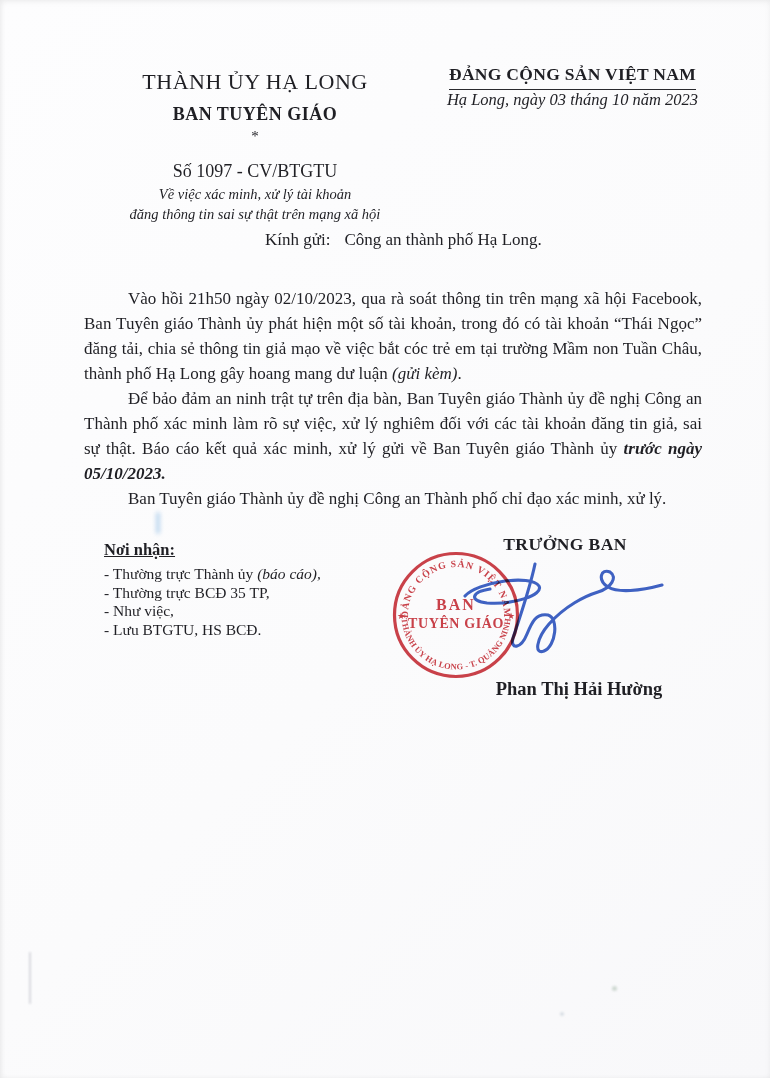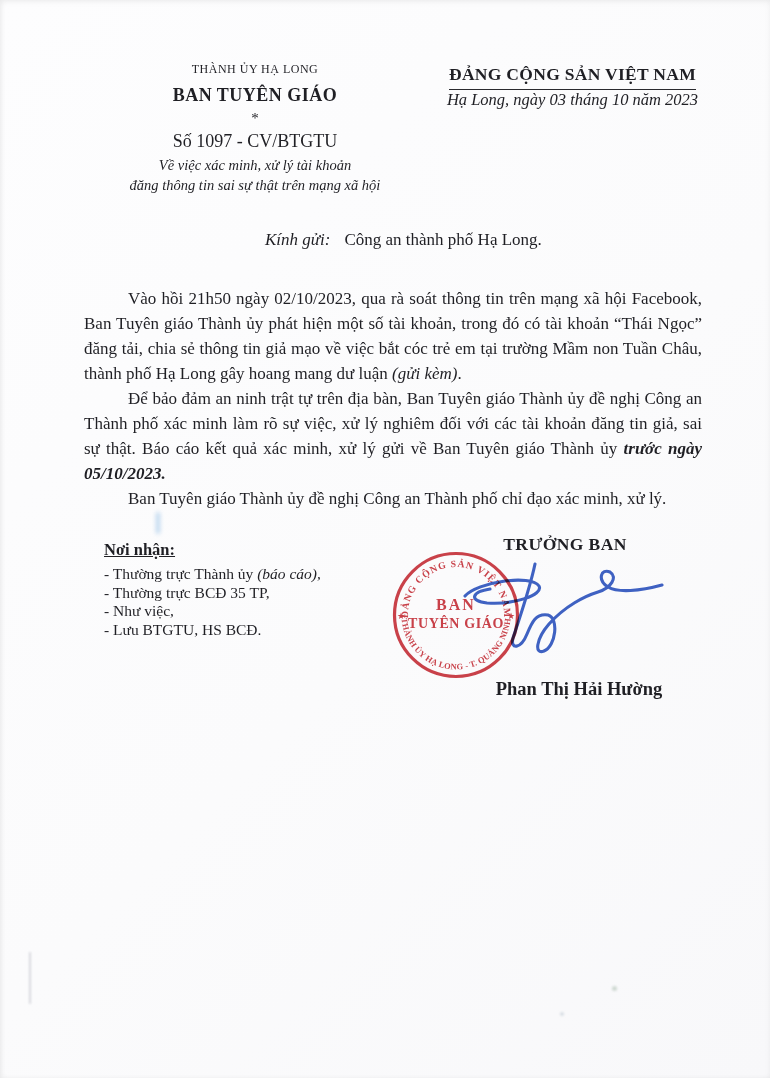--- a/index.html
+++ b/index.html
@@ -14,39 +14,39 @@
     background:linear-gradient(135deg,#fdfdfe 0%,#fbfbfc 55%,#f8f8fa 100%);
     color:#1f1f24;
     overflow:hidden;
     box-shadow:inset 0 2px 6px rgba(0,0,0,0.05), inset 2px 0 5px rgba(0,0,0,0.04);
   }
   
   .hdr-left{
     position:absolute;left:100px;top:62px;width:310px;
     text-align:center;line-height:1.25;
   }
-  .hdr-left .org1{font-size:12px;letter-spacing:0.5px;}
+  .hdr-left .org1{font-size:22px;letter-spacing:0.5px;margin-top:6px;}
   .hdr-left .org2{font-size:18px;font-weight:bold;letter-spacing:0.5px;margin-top:7px;}
   .hdr-left .star{font-size:15px;margin-top:2px;}
-  .hdr-left .docnum{font-size:18px;margin-top:3px;}
+  .hdr-left .docnum{font-size:18px;margin-top:14px;}
   .hdr-left .subject{font-size:14.5px;font-style:italic;line-height:1.38;margin-top:2px;}
   .hdr-right{
     position:absolute;left:415px;top:64px;width:315px;
     text-align:center;
   }
   .hdr-right .party{
     display:inline-block;font-size:17.5px;font-weight:bold;letter-spacing:0.3px;
     padding-bottom:4px;border-bottom:1.5px solid #2a2a2e;
   }
   .hdr-right .pdate{font-size:16.5px;font-style:italic;}
   
   .salutation{
     position:absolute;left:265px;top:230px;font-size:17px;white-space:nowrap;
   }
-  .salutation .kg{font-style:italic;text-align:right;}
+  .salutation .kg{text-align:right;}
   .salutation .gap{display:inline-block;width:14px;}
   
   .body-text{
     position:absolute;left:84px;top:286px;width:618px;
     font-size:17px;line-height:25px;text-align:justify;
   }
   .body-text p{margin:0;text-indent:44px;}
   .em-italic{font-style:italic;}
   .em-bolditalic{font-weight:bold;font-style:italic;}
   

